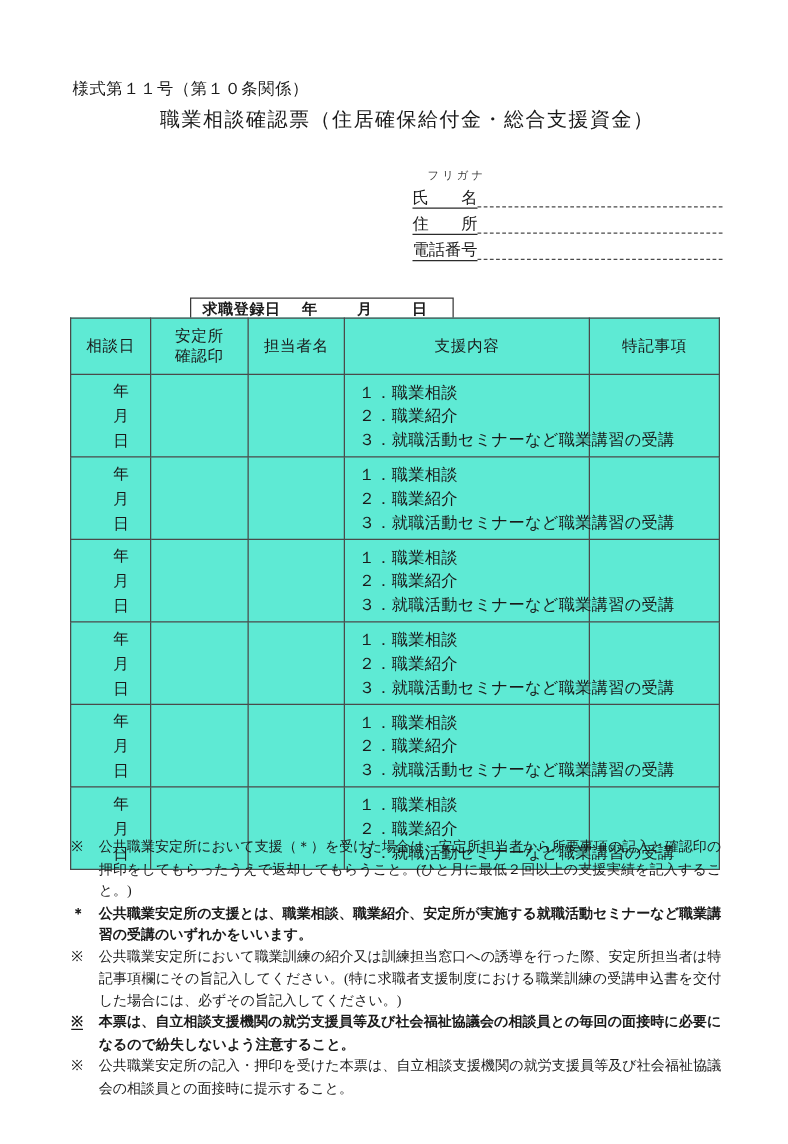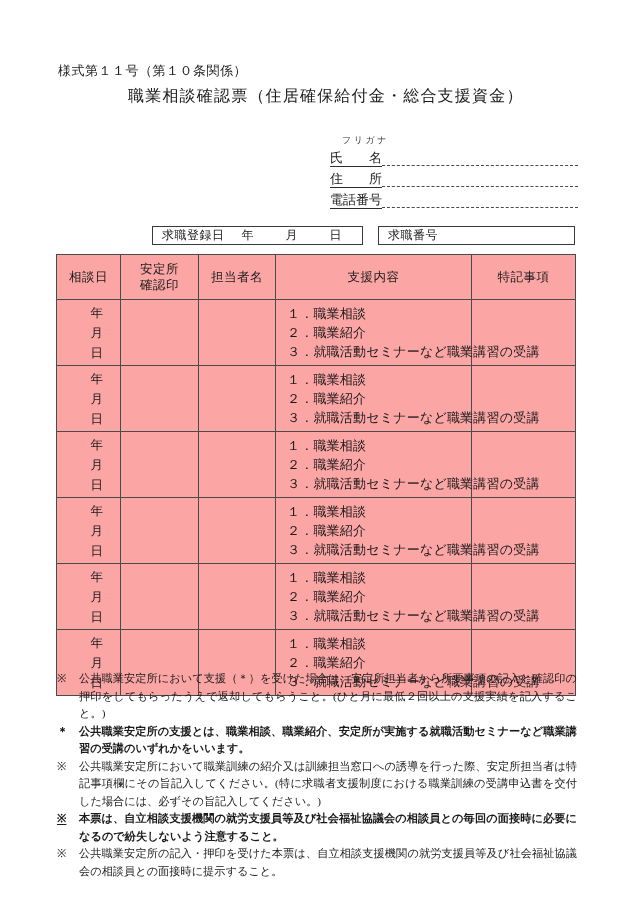--- a/index.html
+++ b/index.html
@@ -78,23 +78,24 @@
     flex: 1;
     border-bottom: 1px dashed #4a4a4a;
     height: 1px;
     margin-bottom: 1px;
   }
 
   
   .regbar {
     position: absolute;
     left: 152px;
-    top: 226px;
+    top: 238px;
     width: 405px;
     height: 19px;
+    font-weight: bold;
   }
   .regbox {
     position: absolute;
     top: 0;
     height: 19px;
     border: 1px solid #3a3a3a;
     box-sizing: border-box;
     background: #fff;
     font-size: 12px;
     line-height: 17px;
@@ -113,21 +114,21 @@
   .reg-ymd span:last-child { margin-right: 0; }
 
   
   .maintable {
     position: absolute;
     left: 56px;
     top: 254px;
     width: 519px;
     border-collapse: collapse;
     table-layout: fixed;
-    background: #fca5a5;
+    background: #5eead4;
   }
   .maintable th, .maintable td {
     border: 1px solid #4a4a4a;
     padding: 0;
     vertical-align: middle;
   }
   .maintable th {
     font-weight: normal;
     font-size: 12.5px;
     height: 44px;
@@ -230,25 +231,20 @@
 
   <div class="regbar">
     <div class="regbox" id="regbox-date">
       <div class="inner">
         <span class="reg-label">求職登録日</span>
         <span class="reg-ymd">
           <span>年</span>
           <span>月</span>
           <span>日</span>
         </span>
-      </div>
-    </div>
-    <div class="regbox" id="regbox-num">
-      <div class="inner">
-        <span class="reg-label">求職番号</span>
       </div>
     </div>
   </div>
 
   <table class="maintable">
     <colgroup>
       <col class="col-date">
         <col class="col-stamp">
         <col class="col-staff">
         <col class="col-support">

